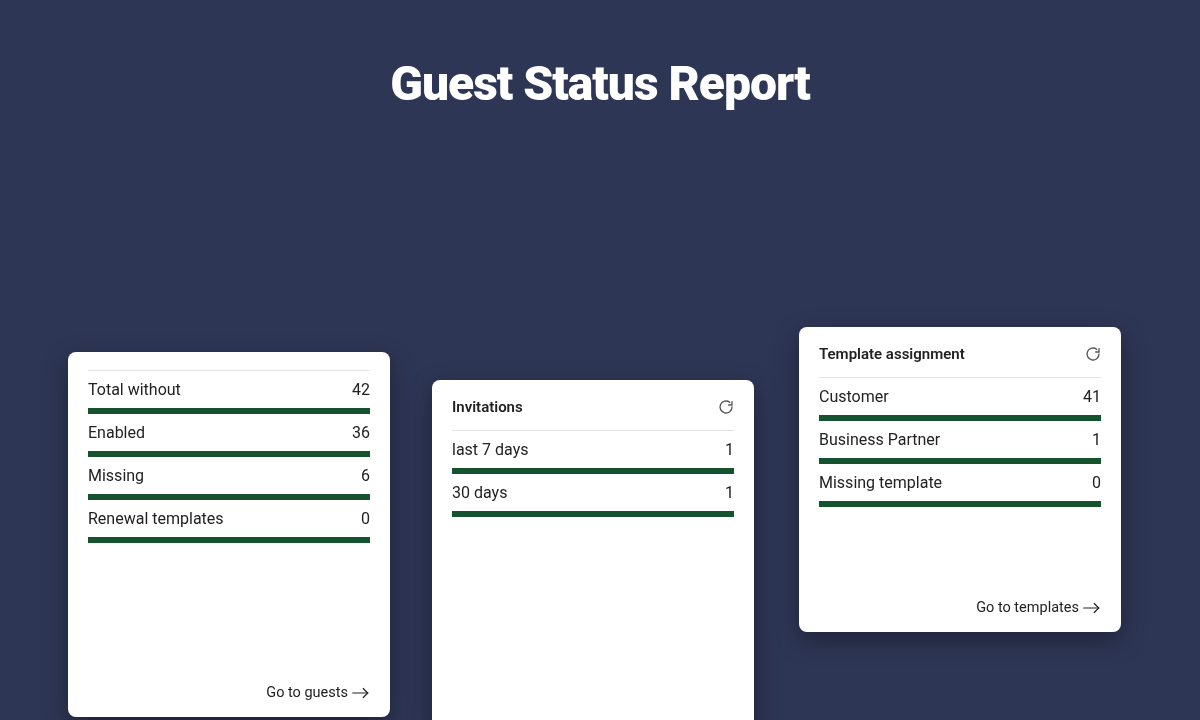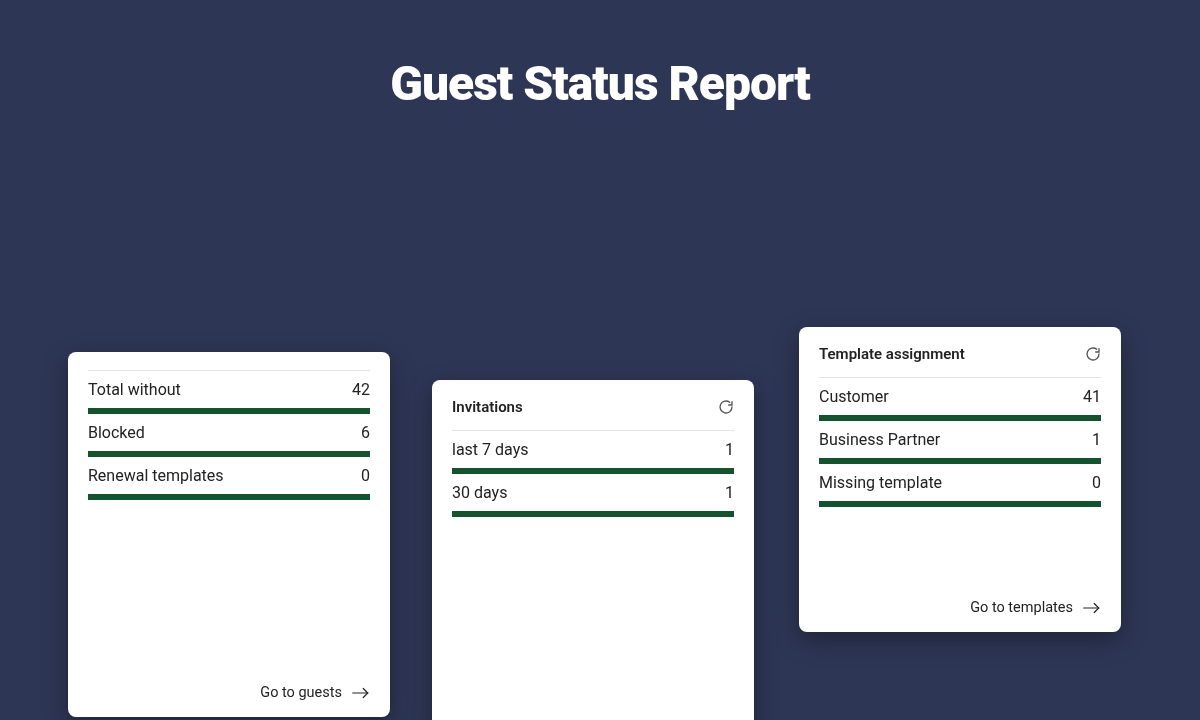--- a/index.html
+++ b/index.html
@@ -69,21 +69,21 @@
   }
   .row .label { font-weight: 400; }
   .row .value { font-weight: 400; }
 
   .spacer { flex: 1; }
 
   .go-link {
     display: flex;
     justify-content: flex-end;
     align-items: center;
-    gap: 10px;
+    gap: 4px;
     font-size: 14.5px;
     color: #222;
     cursor: pointer;
     padding-top: 8px;
   }
   .arrow-icon { width: 18px; height: 14px; }
   .arrow-icon svg { width: 18px; height: 14px; display: block; stroke: #222; }
 </style>
 </head>
 <body>
@@ -92,21 +92,25 @@
 
 <div class="cards">
 
   <div class="card guests">
     <div class="rows">
       <div class="row">
         <span class="label">Total without</span>
         <span class="value">42</span>
       </div>
       <div class="row">
-        <span class="label">Blocked</span>
+        <span class="label">Enabled</span>
+        <span class="value">36</span>
+      </div>
+      <div class="row">
+        <span class="label">Missing</span>
         <span class="value">6</span>
       </div>
       <div class="row">
         <span class="label">Renewal templates</span>
         <span class="value">0</span>
       </div>
     </div>
     <div class="spacer"></div>
     <div class="go-link">
       <span>Go to guests</span>

